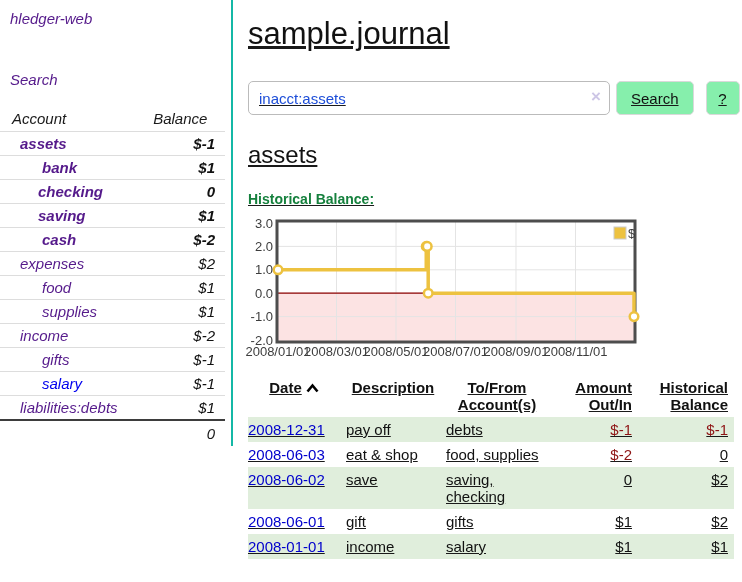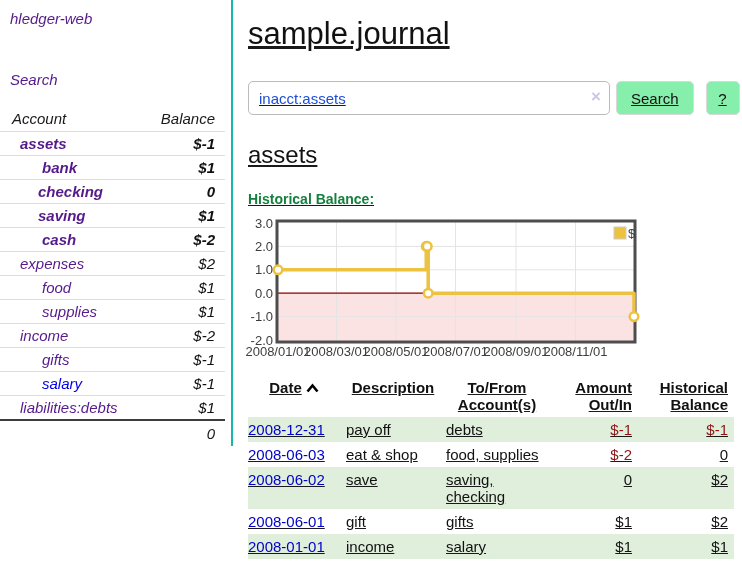--- a/index.html
+++ b/index.html
@@ -13,21 +13,21 @@
   
   .sidebar {
     width:233px; flex:0 0 233px; min-height:438px;
     border-right:2px solid #14b8a6; padding:10px 6px 0 0;font-style:italic;
   }
   .app-title { display:block; margin-left:10px; font-size:15px; color:#551a8b; text-decoration:none; }
   .journal-link { display:block; margin:44px 0 0 10px; font-size:15px; color:#551a8b; text-decoration:none; }
   .sb-table { width:100%; border-collapse:collapse; font-size:15px; margin-top:18px; }
   .sb-table th { font-weight:normal; padding:4px 0; }
   .sb-table th:first-child { text-align:left; padding-left:12px;margin-left:39px; }
-  .sb-table th:last-child  { text-align:right; padding-right:10px; }
+  .sb-table th:last-child  { text-align:center; padding-right:10px; }
   .sb-table thead tr { border-bottom:1px solid #ddd; }
   .sb-table tbody tr + tr { border-top:1px solid #ddd; }
   .sb-table td { padding:3px 0; }
   .sb-table td.bal { text-align:right; padding-right:10px; color:#111; }
   .sb-table a { color:#551a8b; text-decoration:none; }
   .sb-table a.blue { color:#0000ee; }
   .sb-table tr.bold a, .sb-table tr.bold td { font-weight:bold; }
   .ind-1 { padding-left:20px; display:inline-block; }
   .ind-2 { padding-left:42px; display:inline-block; }
   .ind-3 { padding-left:38px; display:inline-block; }

